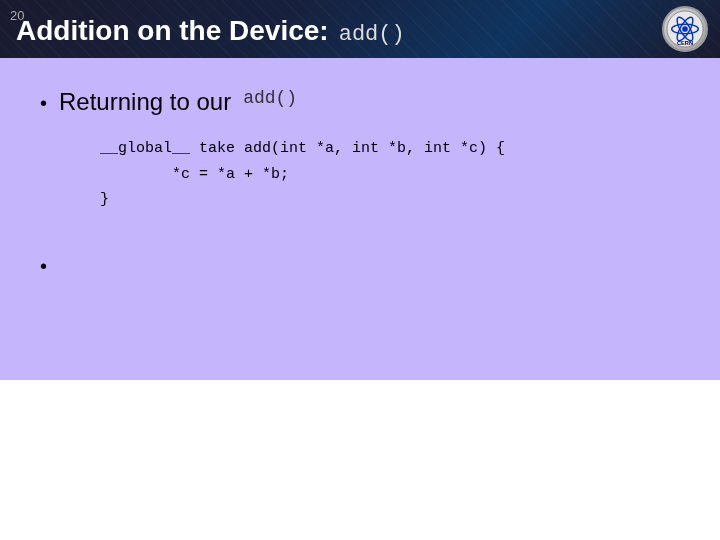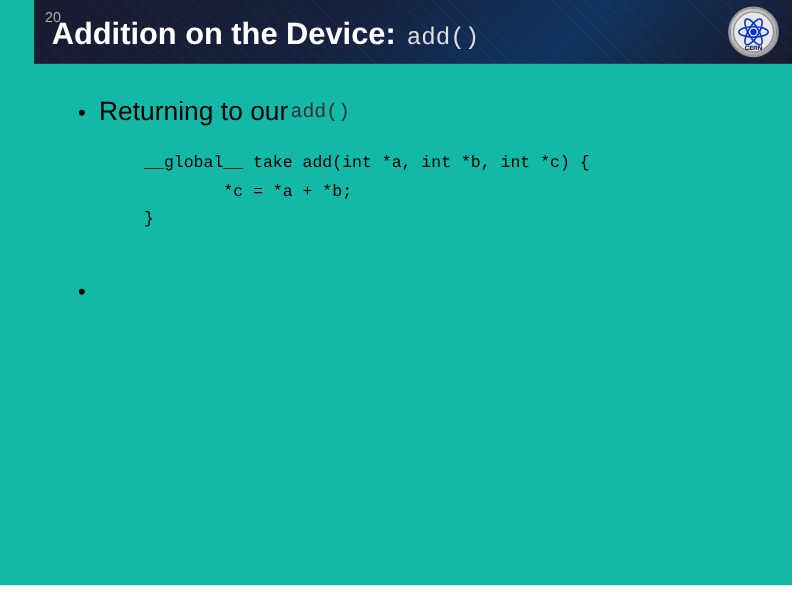--- a/index.html
+++ b/index.html
@@ -12,24 +12,23 @@
       width: 720px;
       height: 540px;
       overflow: hidden;
       background: #ffffff;
       font-family: Arial, Helvetica, sans-serif;
       position: relative;
     }
 
     .slide-container {
       width: 720px;
-      height: 532px;
-      background: #14b8a6;
+      height: 380px;
+      background: #c4b5fd;
       position: relative;
-      padding-left: 31px;
     }
 
     
     .header-bar {
       width: 100%;
       height: 58px;
       background: linear-gradient(135deg, #1a1a2e 0%, #16213e 40%, #0f3460 70%, #1a1a2e 100%);
       position: relative;
       display: flex;
       align-items: center;
@@ -121,23 +120,23 @@
       font-size: 20px;
       margin-right: 12px;
       color: #000000;
       line-height: 1.3;
     }
 
     .bullet-text {
       font-size: 24px;
       color: #000000;
       display: flex;
-      align-items: center;
+      align-items: flex-start;
       flex-wrap: wrap;
-      gap: 2px;
+      gap: 12px;
     }
 
     .bullet-text-normal {
       font-size: 24px;
     }
 
     .bullet-text-code {
       font-family: 'Courier New', Courier, monospace;
       font-size: 18px;
       color: #333333;

